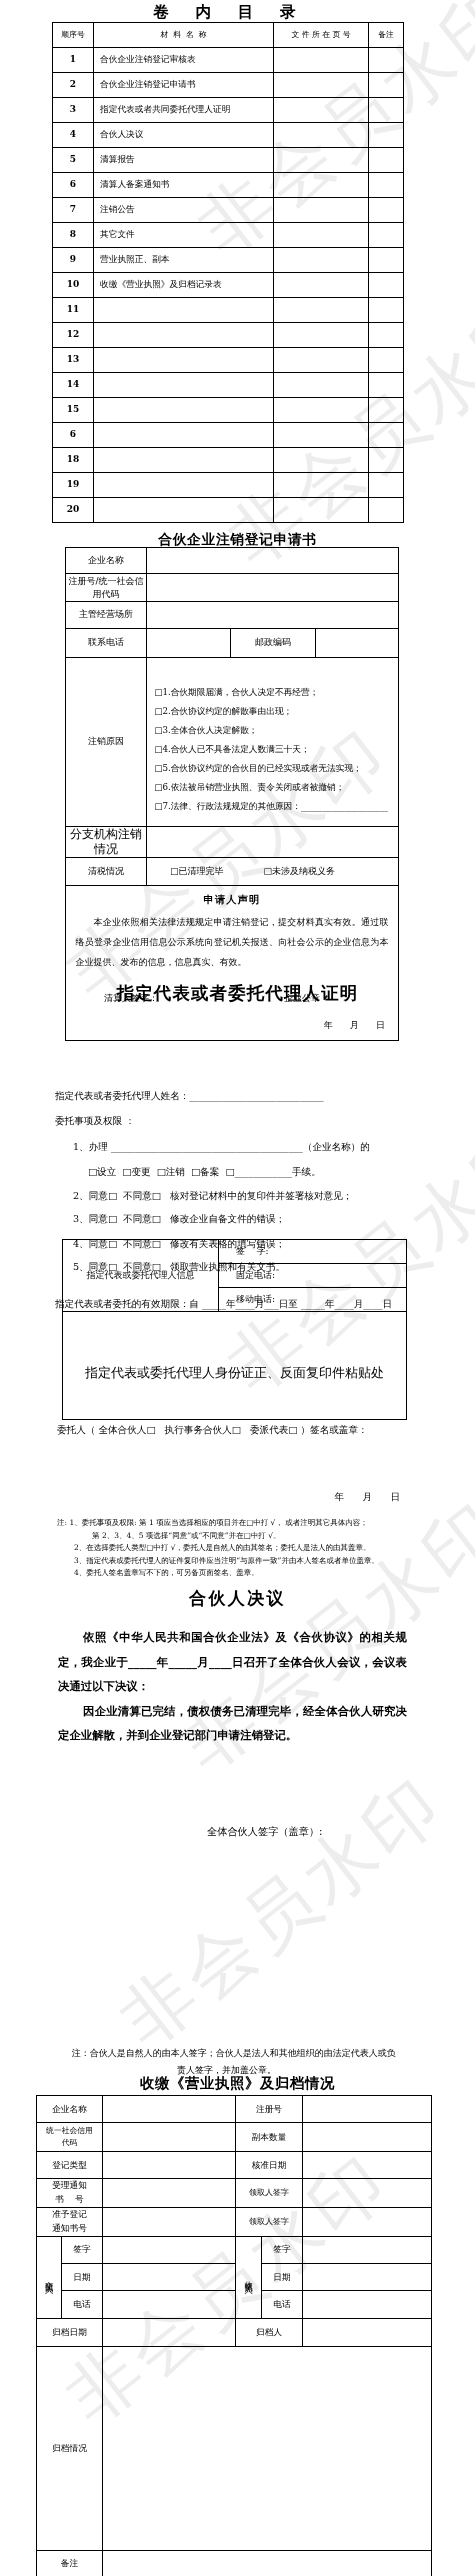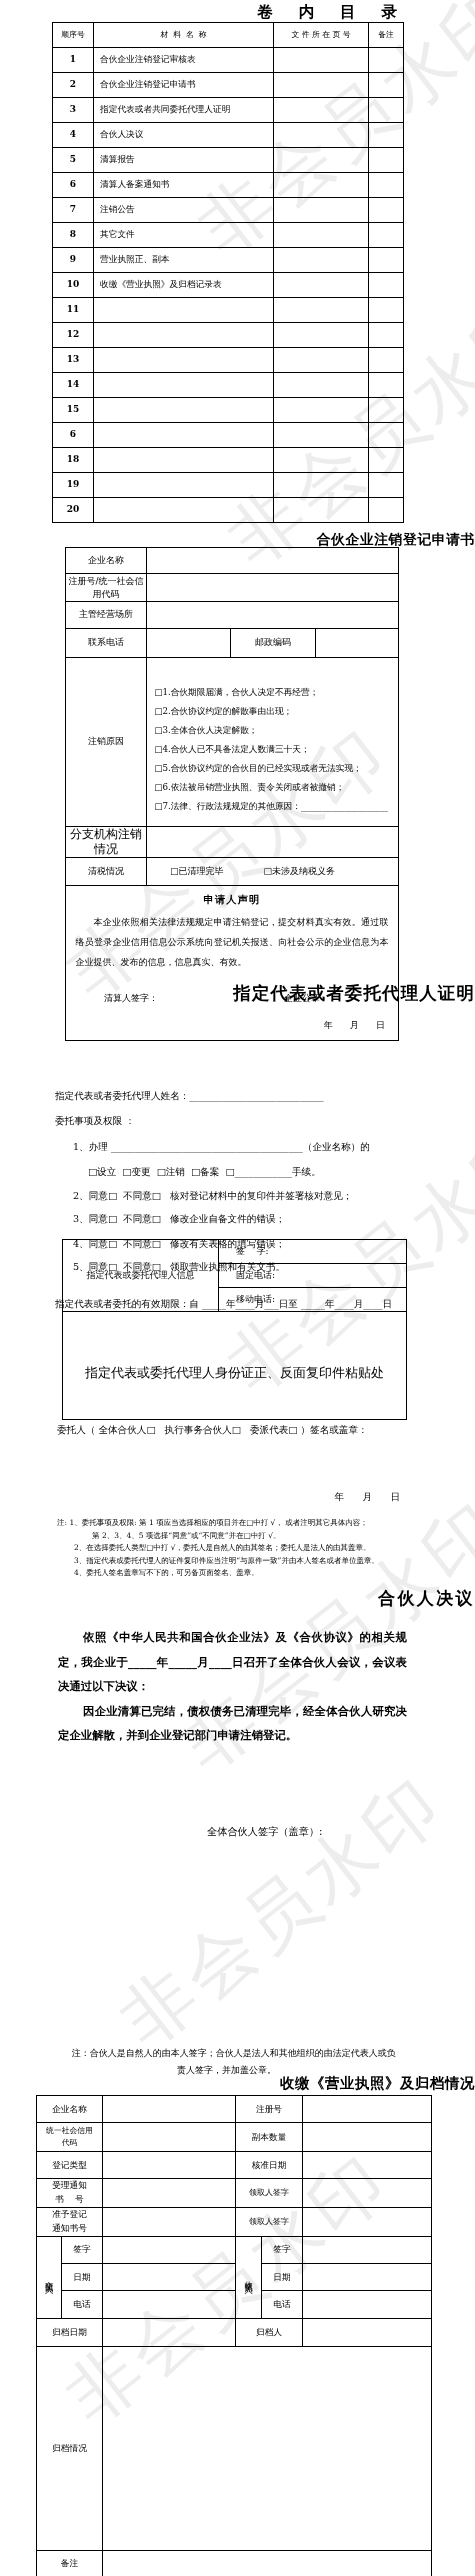--- a/index.html
+++ b/index.html
@@ -1,22 +1,22 @@
 <!DOCTYPE html>
 <html style="font-size:9.6px"><head>
 <meta charset="utf-8">
 <style>
   html,body{margin:0;padding:0;background:#fff;}
   #page{position:relative;width:475px;height:2576px;background:#ffffff;
         font-family:"DejaVu Serif","DejaVu Sans",serif;color:#000;overflow:hidden;}
   .abs{position:absolute;}
   .wm{position:absolute;font-size:72px;color:rgba(105,105,105,0.12);transform:rotate(-38deg);
       white-space:nowrap;letter-spacing:4.8px;font-family:"DejaVu Sans",sans-serif;pointer-events:none;}
-  .doc-title{font-weight:bold;font-family:Liberation Serif, serif;
-             text-align:right;white-space:pre;}
+  .doc-title{font-weight:bold;font-family:Liberation Sans, sans-serif;
+             text-align:center;white-space:pre;}
   table{border-collapse:collapse;table-layout:fixed;}
   td{border:0.6px solid #000;font-size:9px;line-height:1.25;vertical-align:middle;
      text-align:center;padding:0;overflow:hidden;}
   .t1{width:351px;}
   .t1 tr{height:25px;}
   .t1 .hdr td{font-size:7.8px;white-space:pre;}
   .t1 .no{font-weight:bold;font-family:"DejaVu Serif",serif;}
   .t1 .nm{text-align:left;padding-left:6px;font-size:8.7px;}
   .t2{width:334px;border:1.2px solid #000;}
   .t2 td{font-size:9px;}

